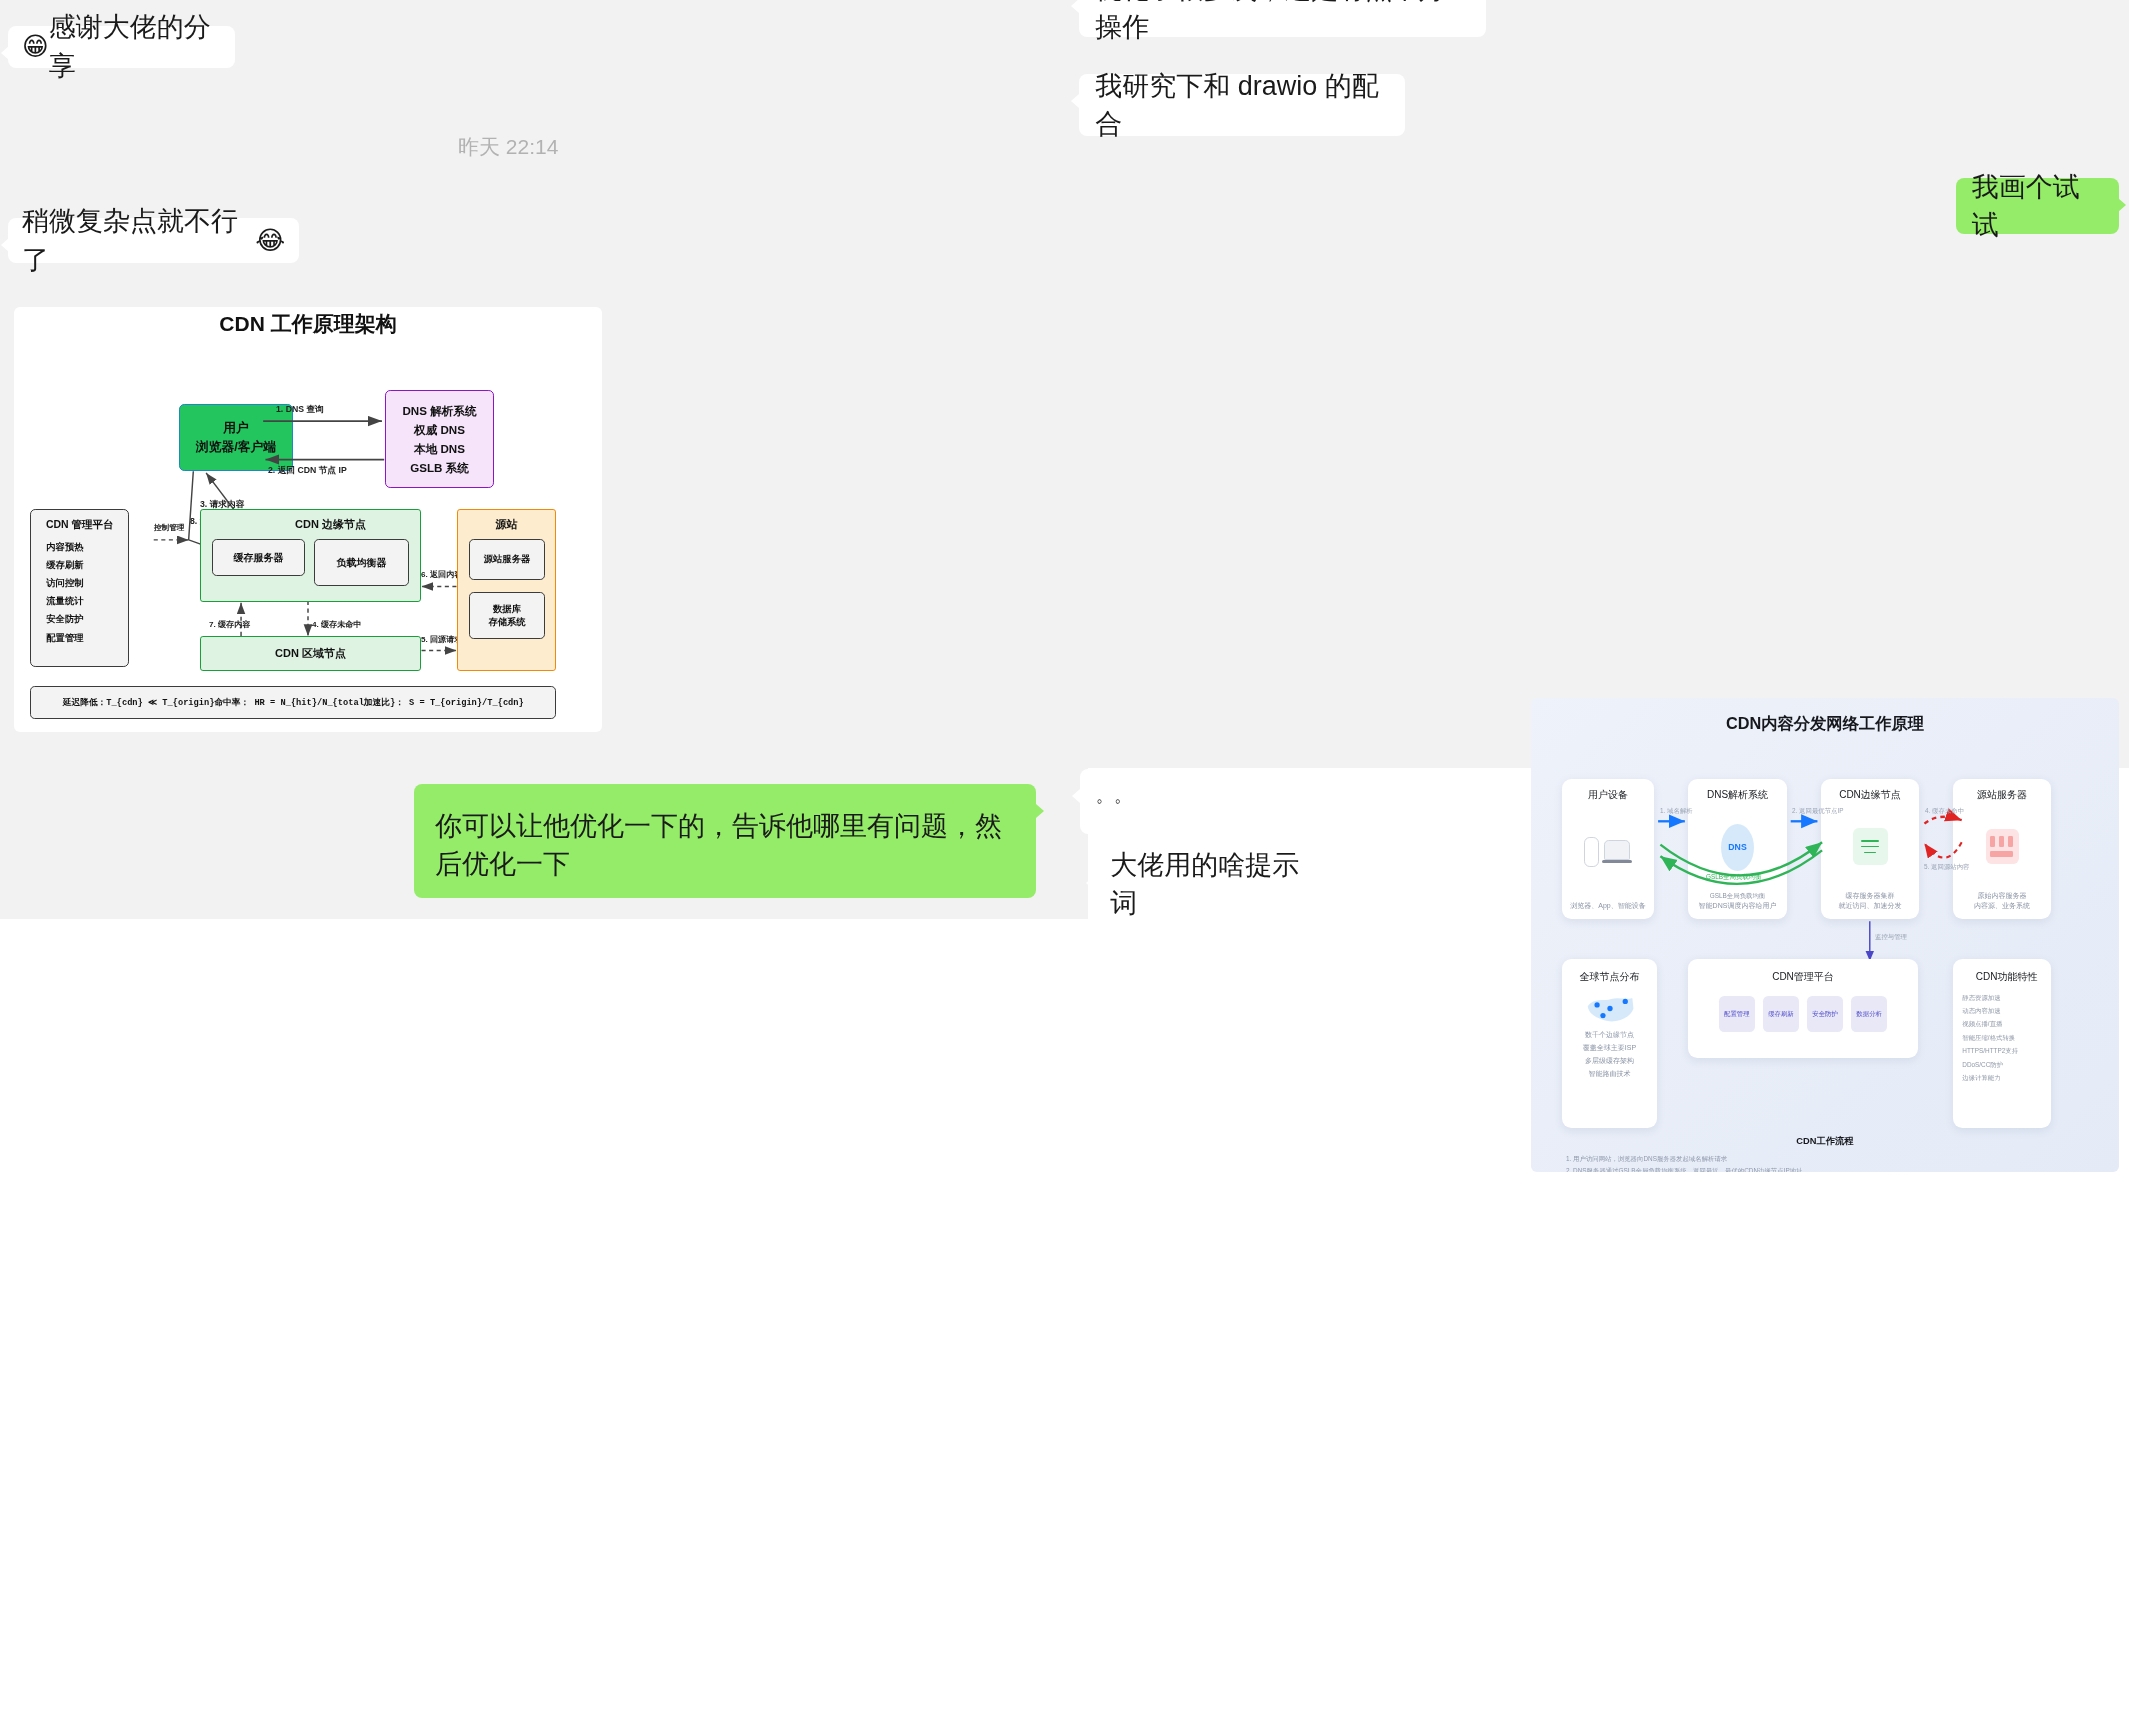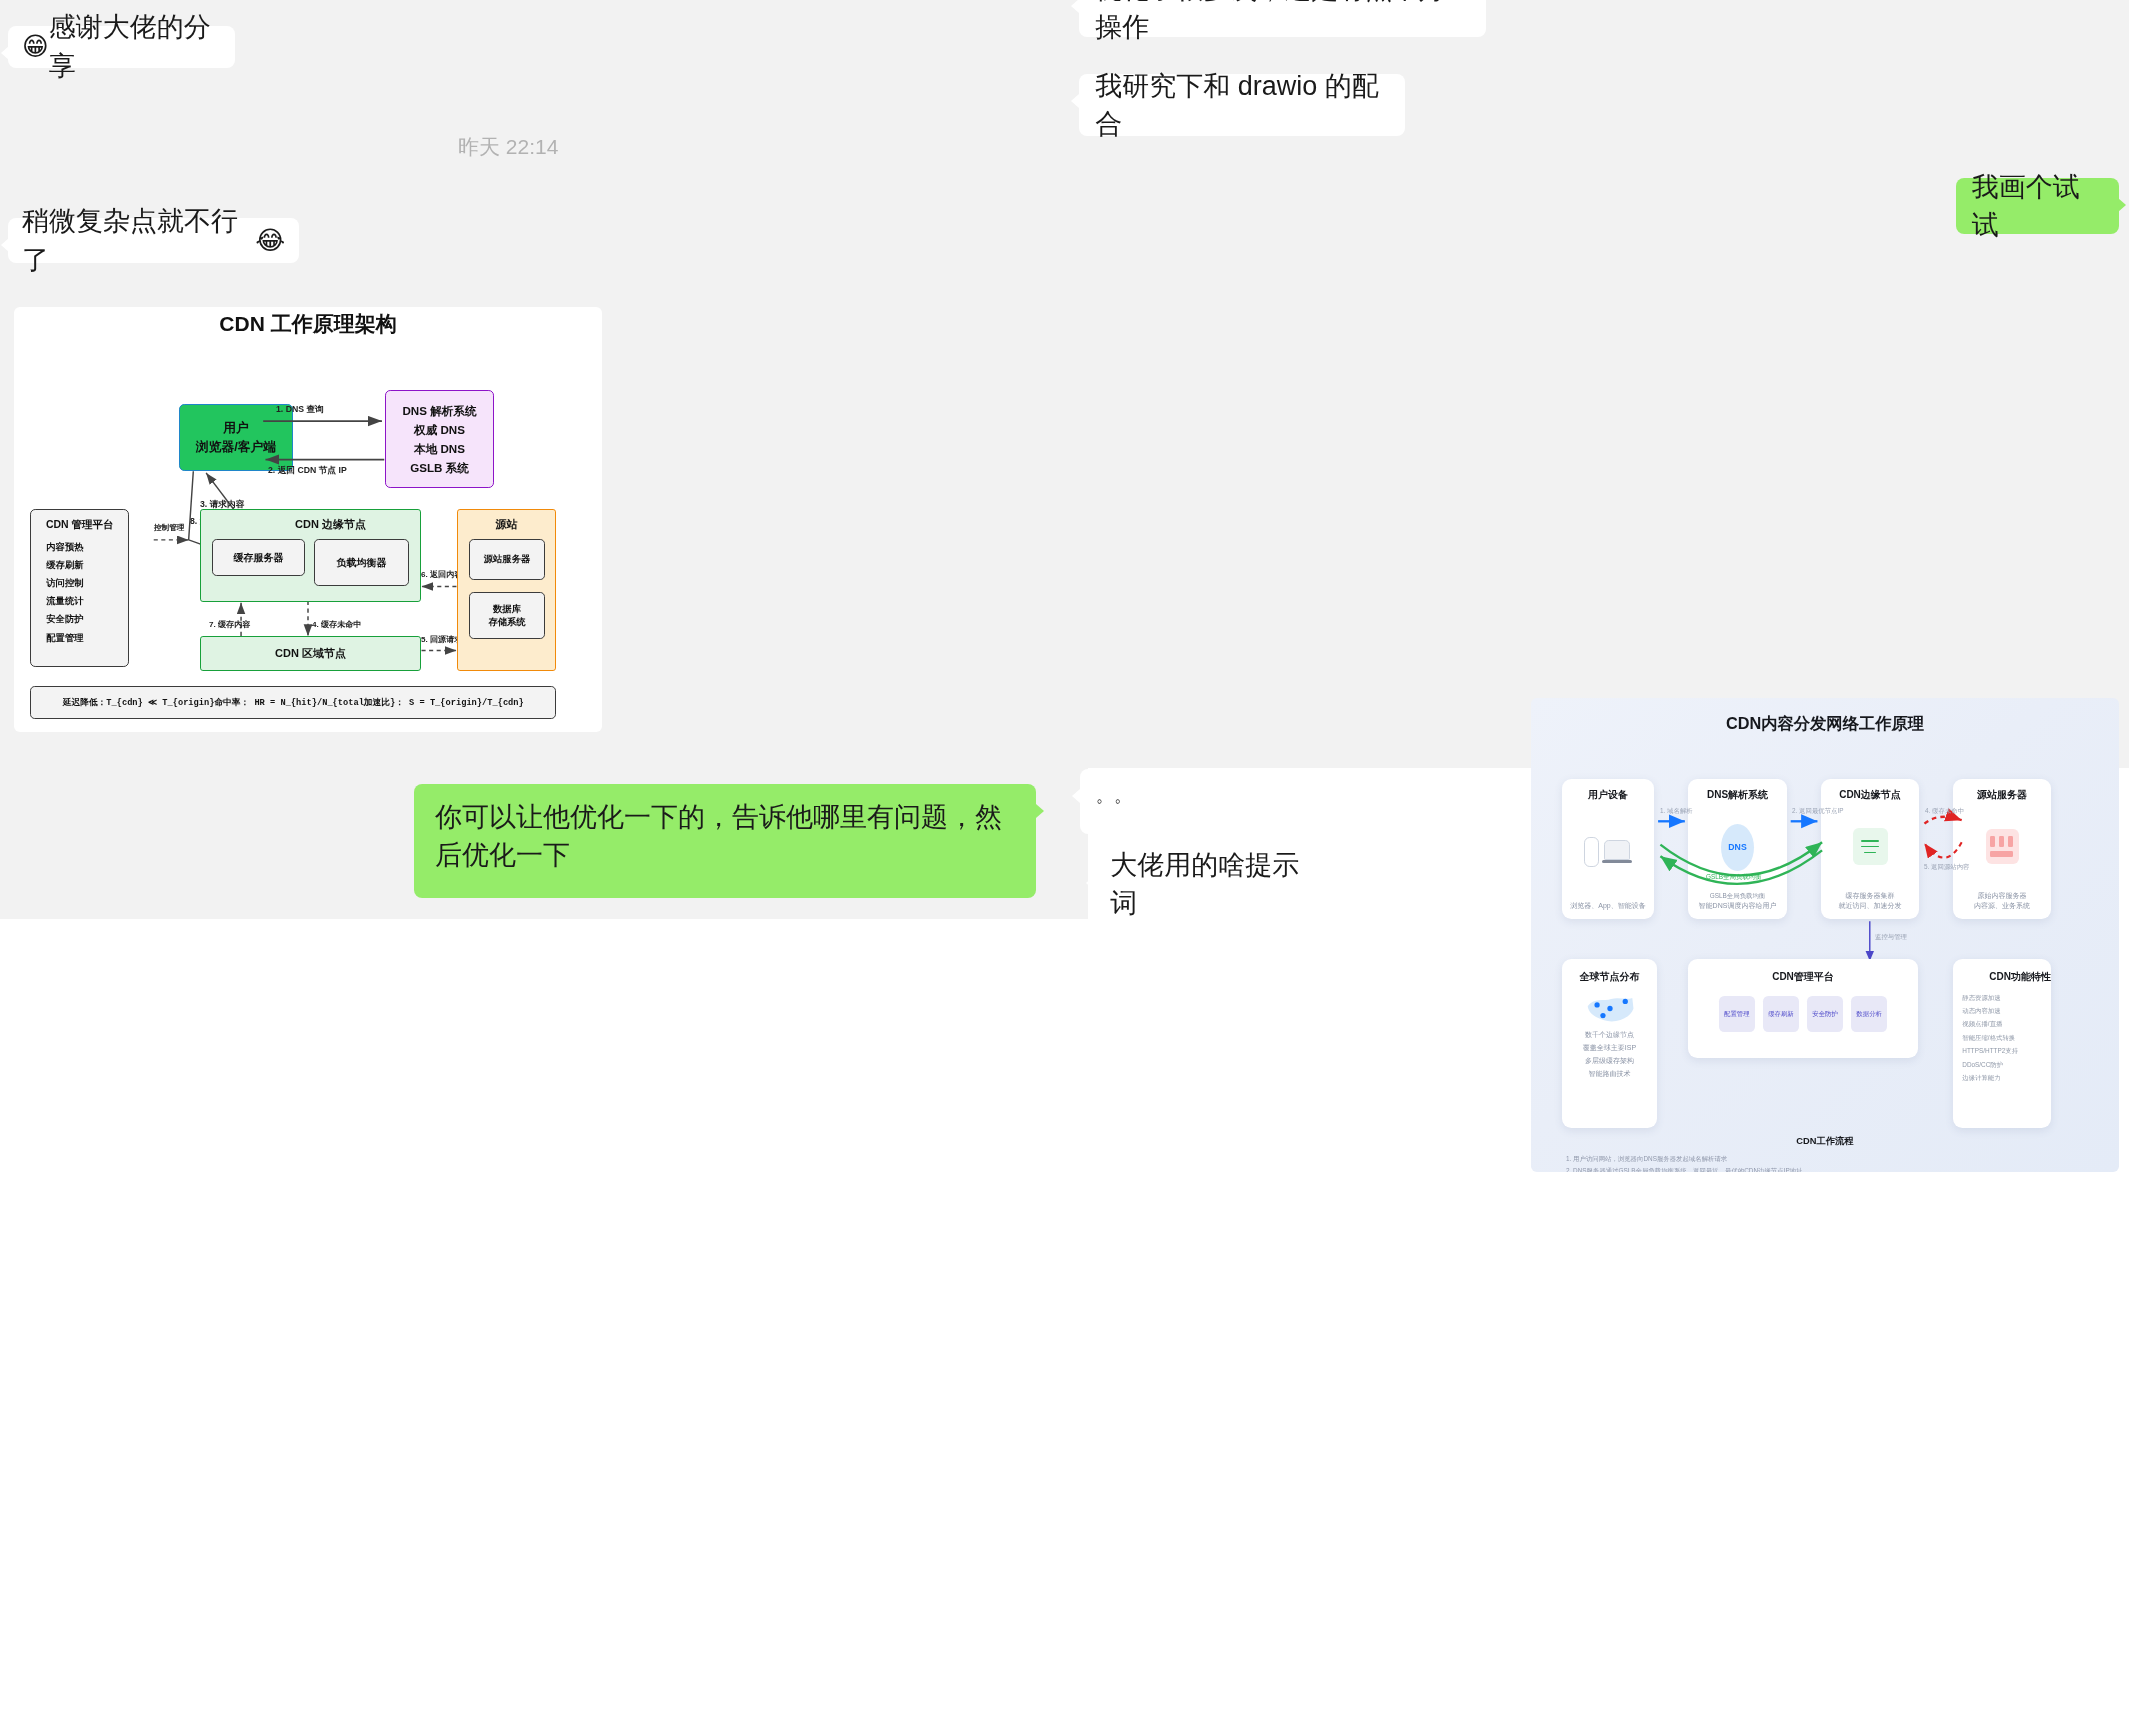--- a/index.html
+++ b/index.html
@@ -56,21 +56,21 @@
   .dbullets div{text-align:left;font-weight:bold;color:#111;}
   .dtitle-in{font-weight:bold;}
 
   
   .diagB{position:relative;box-sizing:border-box;
          background:linear-gradient(140deg,#eef2fa 0%,#e9eef8 45%,#e4ebf7 100%);}
   .diagB .btitle{position:absolute;width:100%;text-align:center;font-weight:bold;color:#16181d;}
   .bcard{position:absolute;background:#ffffff;border-radius:9.3px;
          box-shadow:0 2.3px 8.1px rgba(60,80,130,.10);box-sizing:border-box;
          display:flex;flex-direction:column;align-items:center;}
-  .bcard .ch{font-weight:bold;color:#16181d;text-align:right;}
+  .bcard .ch{font-weight:normal;color:#16181d;text-align:center;}
   .bcard .cs{color:#8a93a5;text-align:center;}
   .btag{background:#e8e8f7;border-radius:5.2px;display:flex;align-items:center;
         justify-content:center;color:#4b47c9;font-weight:500;}
   .bconn{position:absolute;color:#9aa3b4;}
   .bul{color:#8f98a8;}
   .flow-title{position:absolute;width:100%;text-align:center;font-weight:bold;color:#16181d;}
   .flow-line{position:absolute;color:#9098ab;white-space:nowrap;}
 
   .dev-phone{background:#fff;border:1.7px solid #ced5e0;border-radius:5.8px;}
   .dev-lap-scr{background:#f0f2f6;border:1.7px solid #ced5e0;border-radius:4.7px 4.7px 1.2px 1.2px;}
@@ -111,21 +111,21 @@
 <div class="bubble in" style="left:1079px;top:74px;width:326px;height:62px;padding:14px 16.3px;display:flex;align-items:center;">
   <span class="tail"></span>
   <span>我研究下和 drawio 的配合</span>
 </div>
 
 <div class="bubble out" style="right:10.5px;top:178px;width:163px;height:56px;padding:11.6px 16.3px;display:flex;align-items:center;justify-content:flex-start;">
   <span class="tail"></span>
   <span>我画个试试</span>
 </div>
 
-<div class="bubble out" style="left:414px;top:784px;width:622px;height:114px;padding:14px 21px;">
+<div class="bubble out" style="left:414px;top:784px;width:622px;height:114px;padding:23px 21px;">
   <span class="tail"></span>
   <span>你可以让他优化一下的，告诉他哪里有问题，然后优化一下</span>
 </div>
 
 <div class="bubble in" style="left:1080px;top:769px;width:61px;height:65px;padding:0;display:flex;align-items:center;justify-content:center;font-size:17.5px;letter-spacing:3.5px;color:#333;">
   <span class="tail"></span>
   <span>◦ ◦</span>
 </div>
 
 <div class="bubble in" style="left:1094px;top:856px;width:239px;height:56px;padding:11.6px 16.3px;display:flex;align-items:center;">

